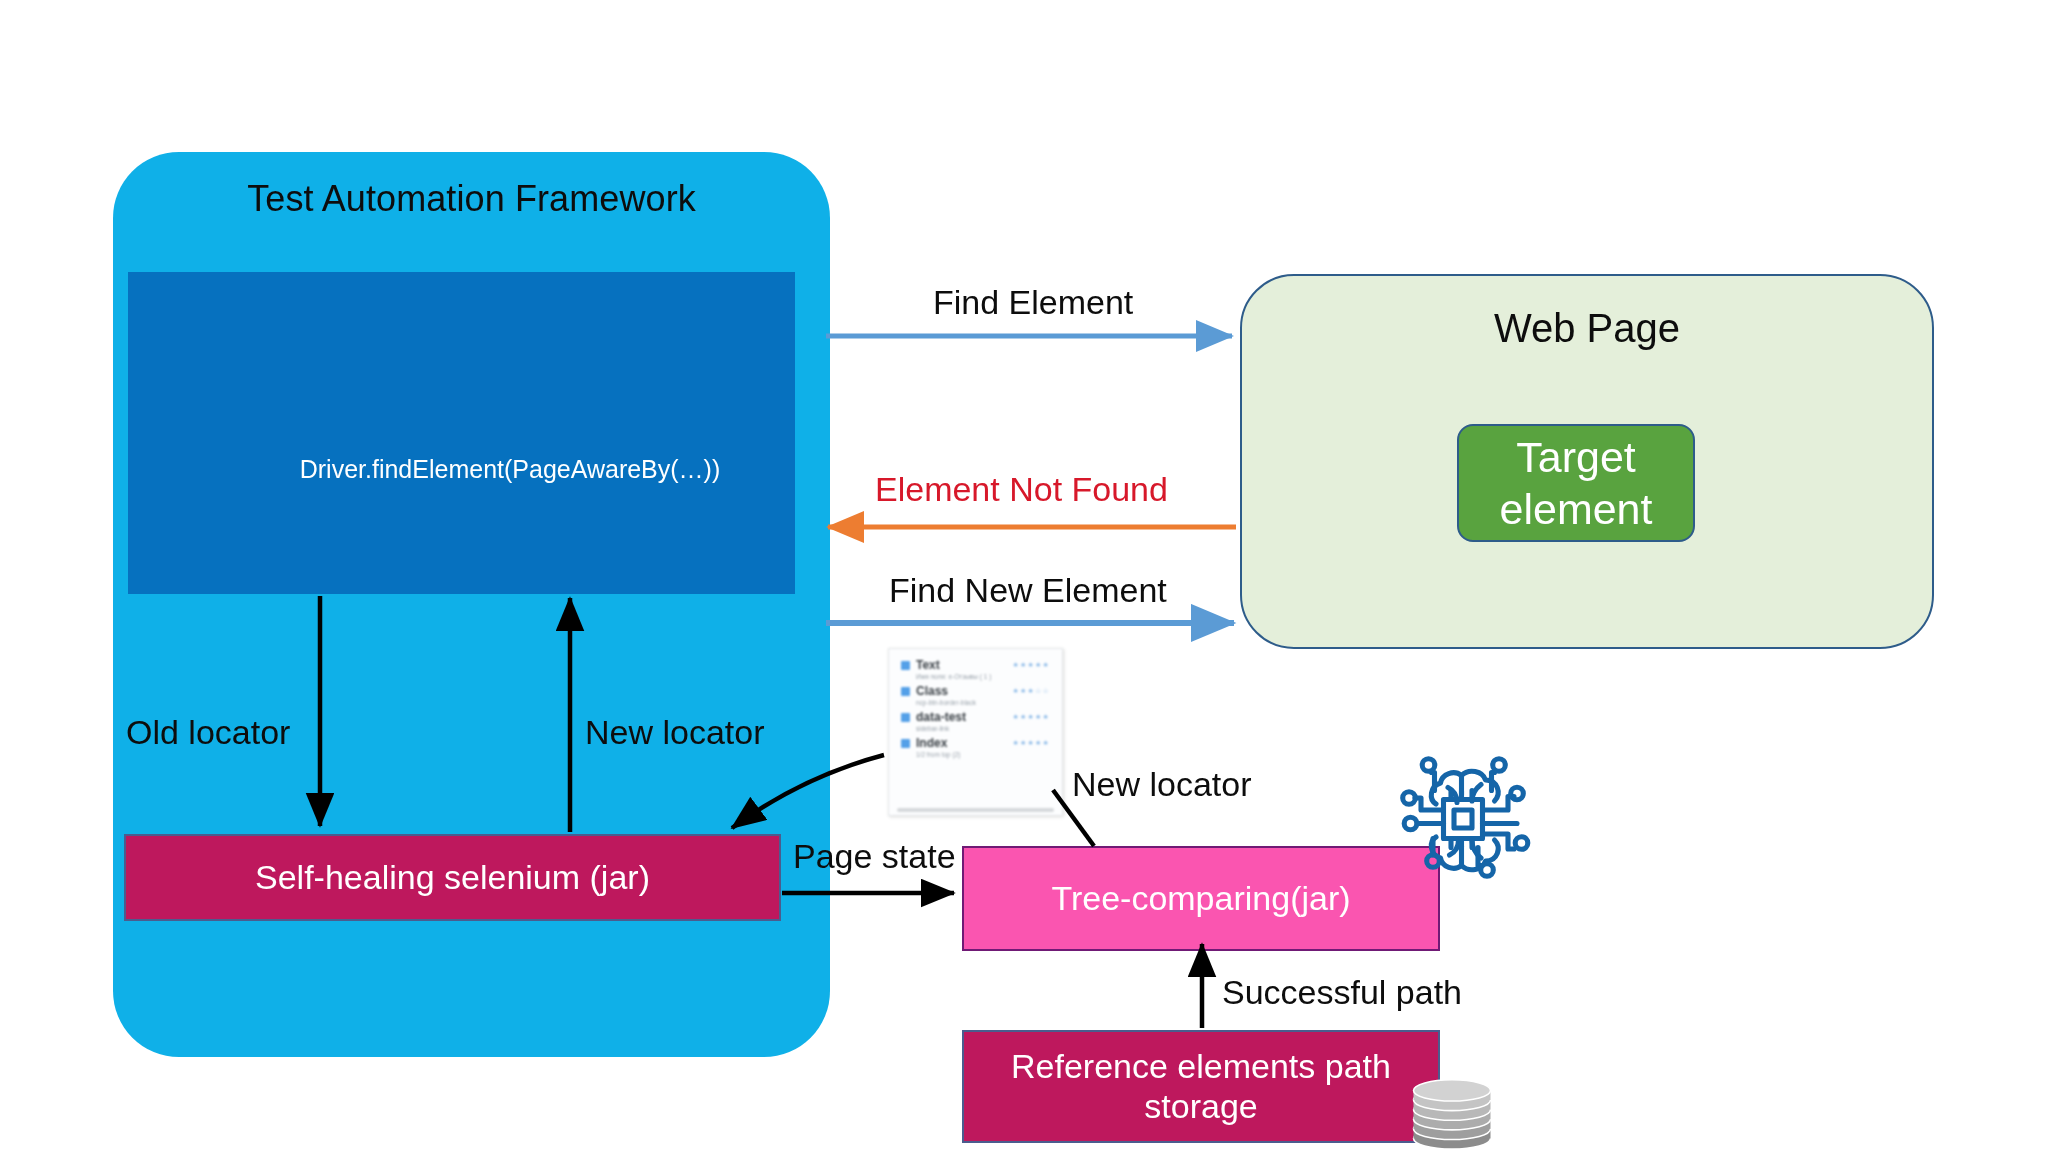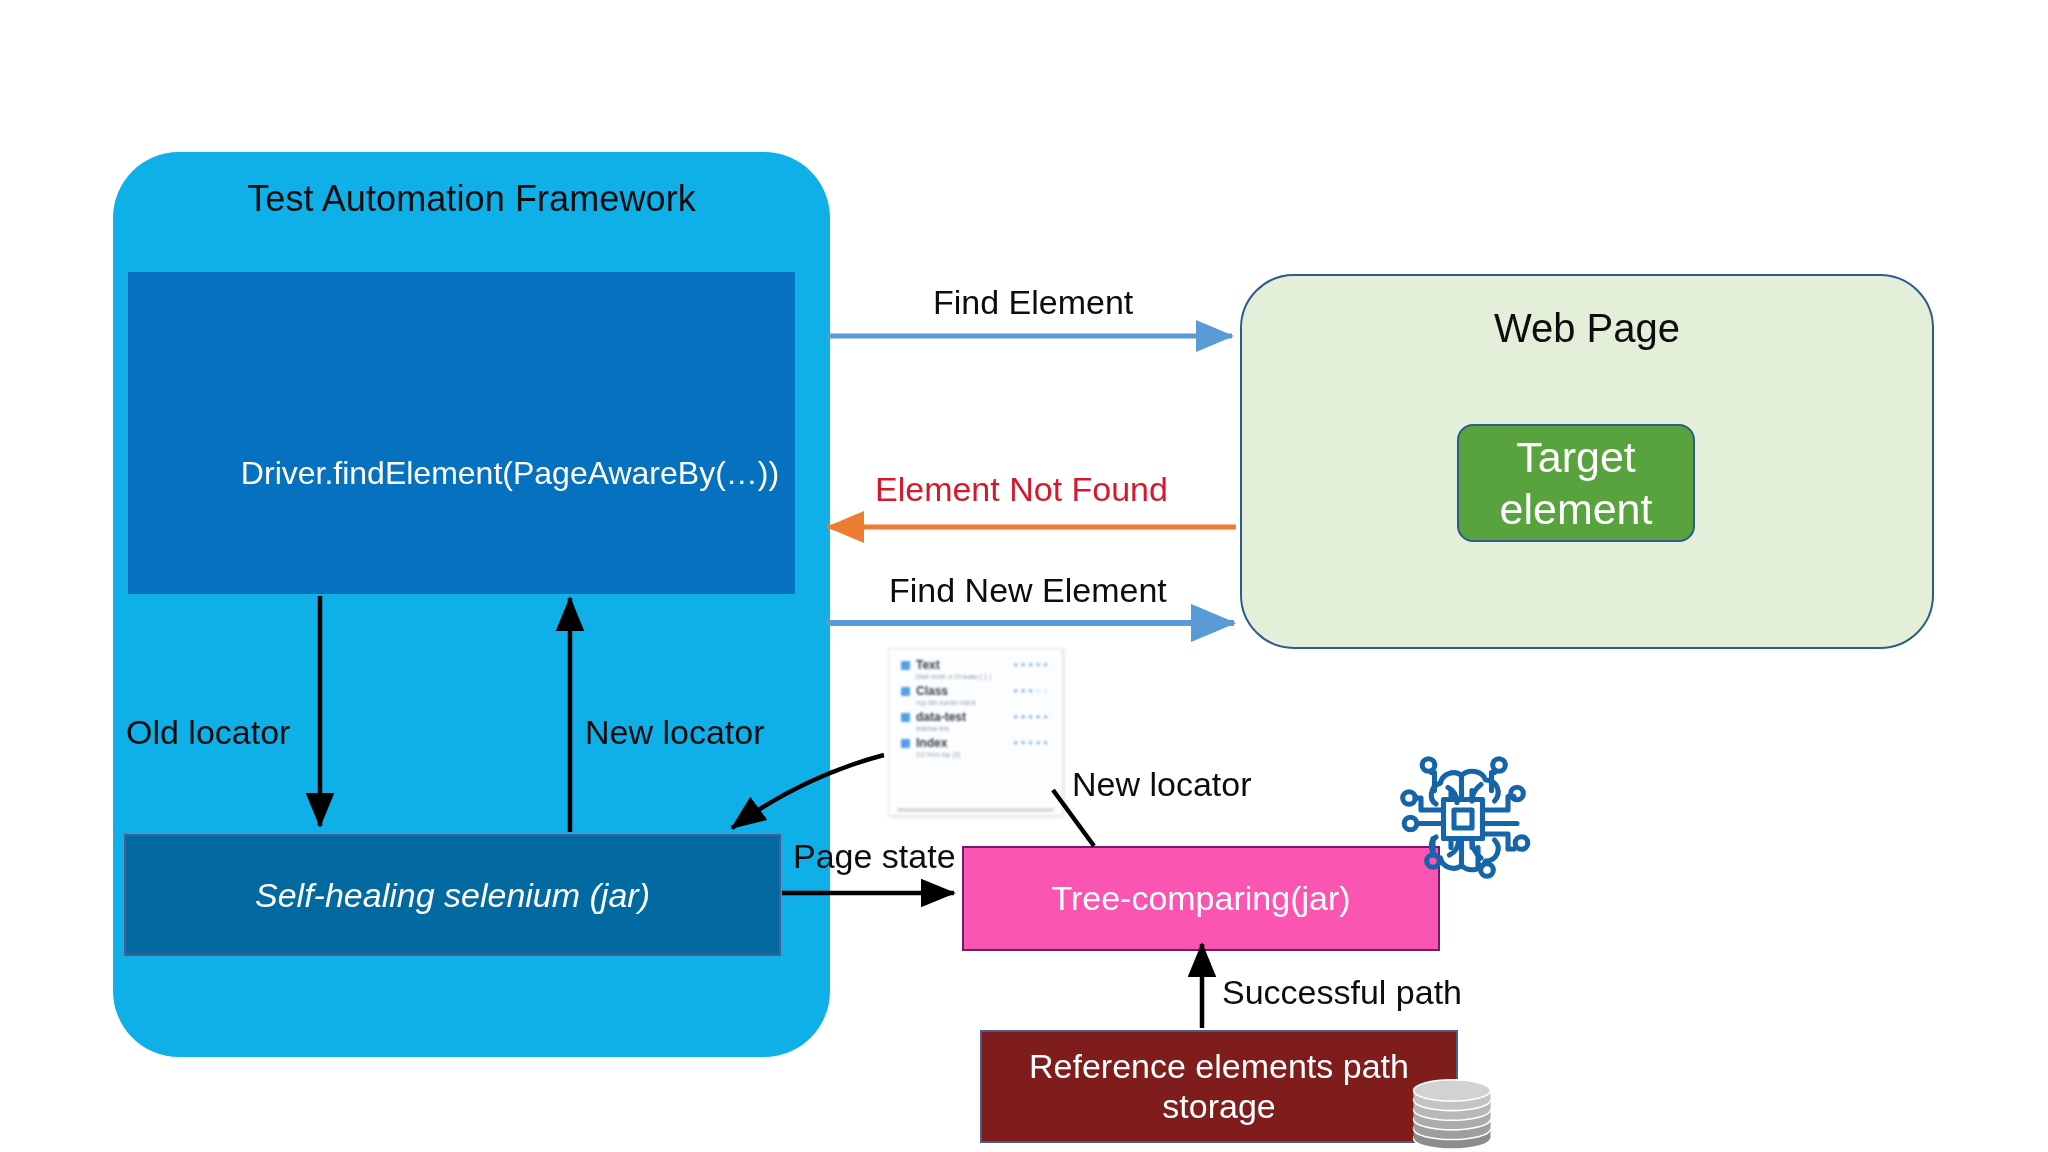--- a/index.html
+++ b/index.html
@@ -26,21 +26,21 @@
   #test-box{
     left:128px; top:272px; width:667px; height:322px;
     background:#0671BF;
   }
   #test-label{
     left:128px; top:368px; width:667px;
     text-align:center; font-size:36px; color:#ffffff;
   }
   #test-code{
     left:128px; top:455px; width:764px;
-    text-align:center; font-size:32px; color:#ffffff;
+    text-align:center; font-size:25px; color:#ffffff;
   }
 
   
   #webpage-box{
     left:1240px; top:274px; width:694px; height:375px;
     background:#E4EFDA;
     border:2.5px solid #2E5C8A;
     border-radius:54px;
     box-sizing:border-box;
   }
@@ -69,43 +69,43 @@
   #lbl-element-not-found{left:875px;top:470px;}
   #lbl-find-new-element{left:889px;top:571px;}
   #lbl-old-locator{left:126px;top:713px;}
   #lbl-new-locator-1{left:585px;top:713px;}
   #lbl-new-locator-2{left:1072px;top:765px;}
   #lbl-page-state{left:793px;top:837px;}
   #lbl-successful-path{left:1222px;top:973px;}
 
   
   #selfheal-box{
-    left:124px; top:834px; width:657px; height:122px;
-    background:#0369a1;
+    left:124px; top:834px; width:657px; height:87px;
+    background:#be185d;
     border:2px solid #4B5C8E;
     box-sizing:border-box;
-    display:flex;align-items:center;justify-content:center;font-style:italic;
+    display:flex;align-items:center;justify-content:center;
   }
   #selfheal-text{font-size:34px;color:#ffffff;}
 
   #tree-box{
     left:962px; top:846px; width:478px; height:105px;
     background:#FA55B0;
     border:2px solid #701a75;
     box-sizing:border-box;
     display:flex;align-items:center;justify-content:center;
   }
   #tree-text{font-size:34px;color:#ffffff;}
 
   #storage-box{
     left:962px; top:1030px; width:478px; height:113px;
-    background:#7f1d1d;
+    background:#be185d;
     border:2px solid #4B5C8E;
     box-sizing:border-box;
-    display:flex;align-items:center;justify-content:center;margin-left:18px;
+    display:flex;align-items:center;justify-content:center;
   }
   #storage-text{
     font-size:34px;color:#ffffff;line-height:1.17;text-align:center;
     white-space:pre-line;
   }
 
   
   #thumb{
     left:888px; top:648px; width:175px; height:168px;
     background:#FCFDFE;

